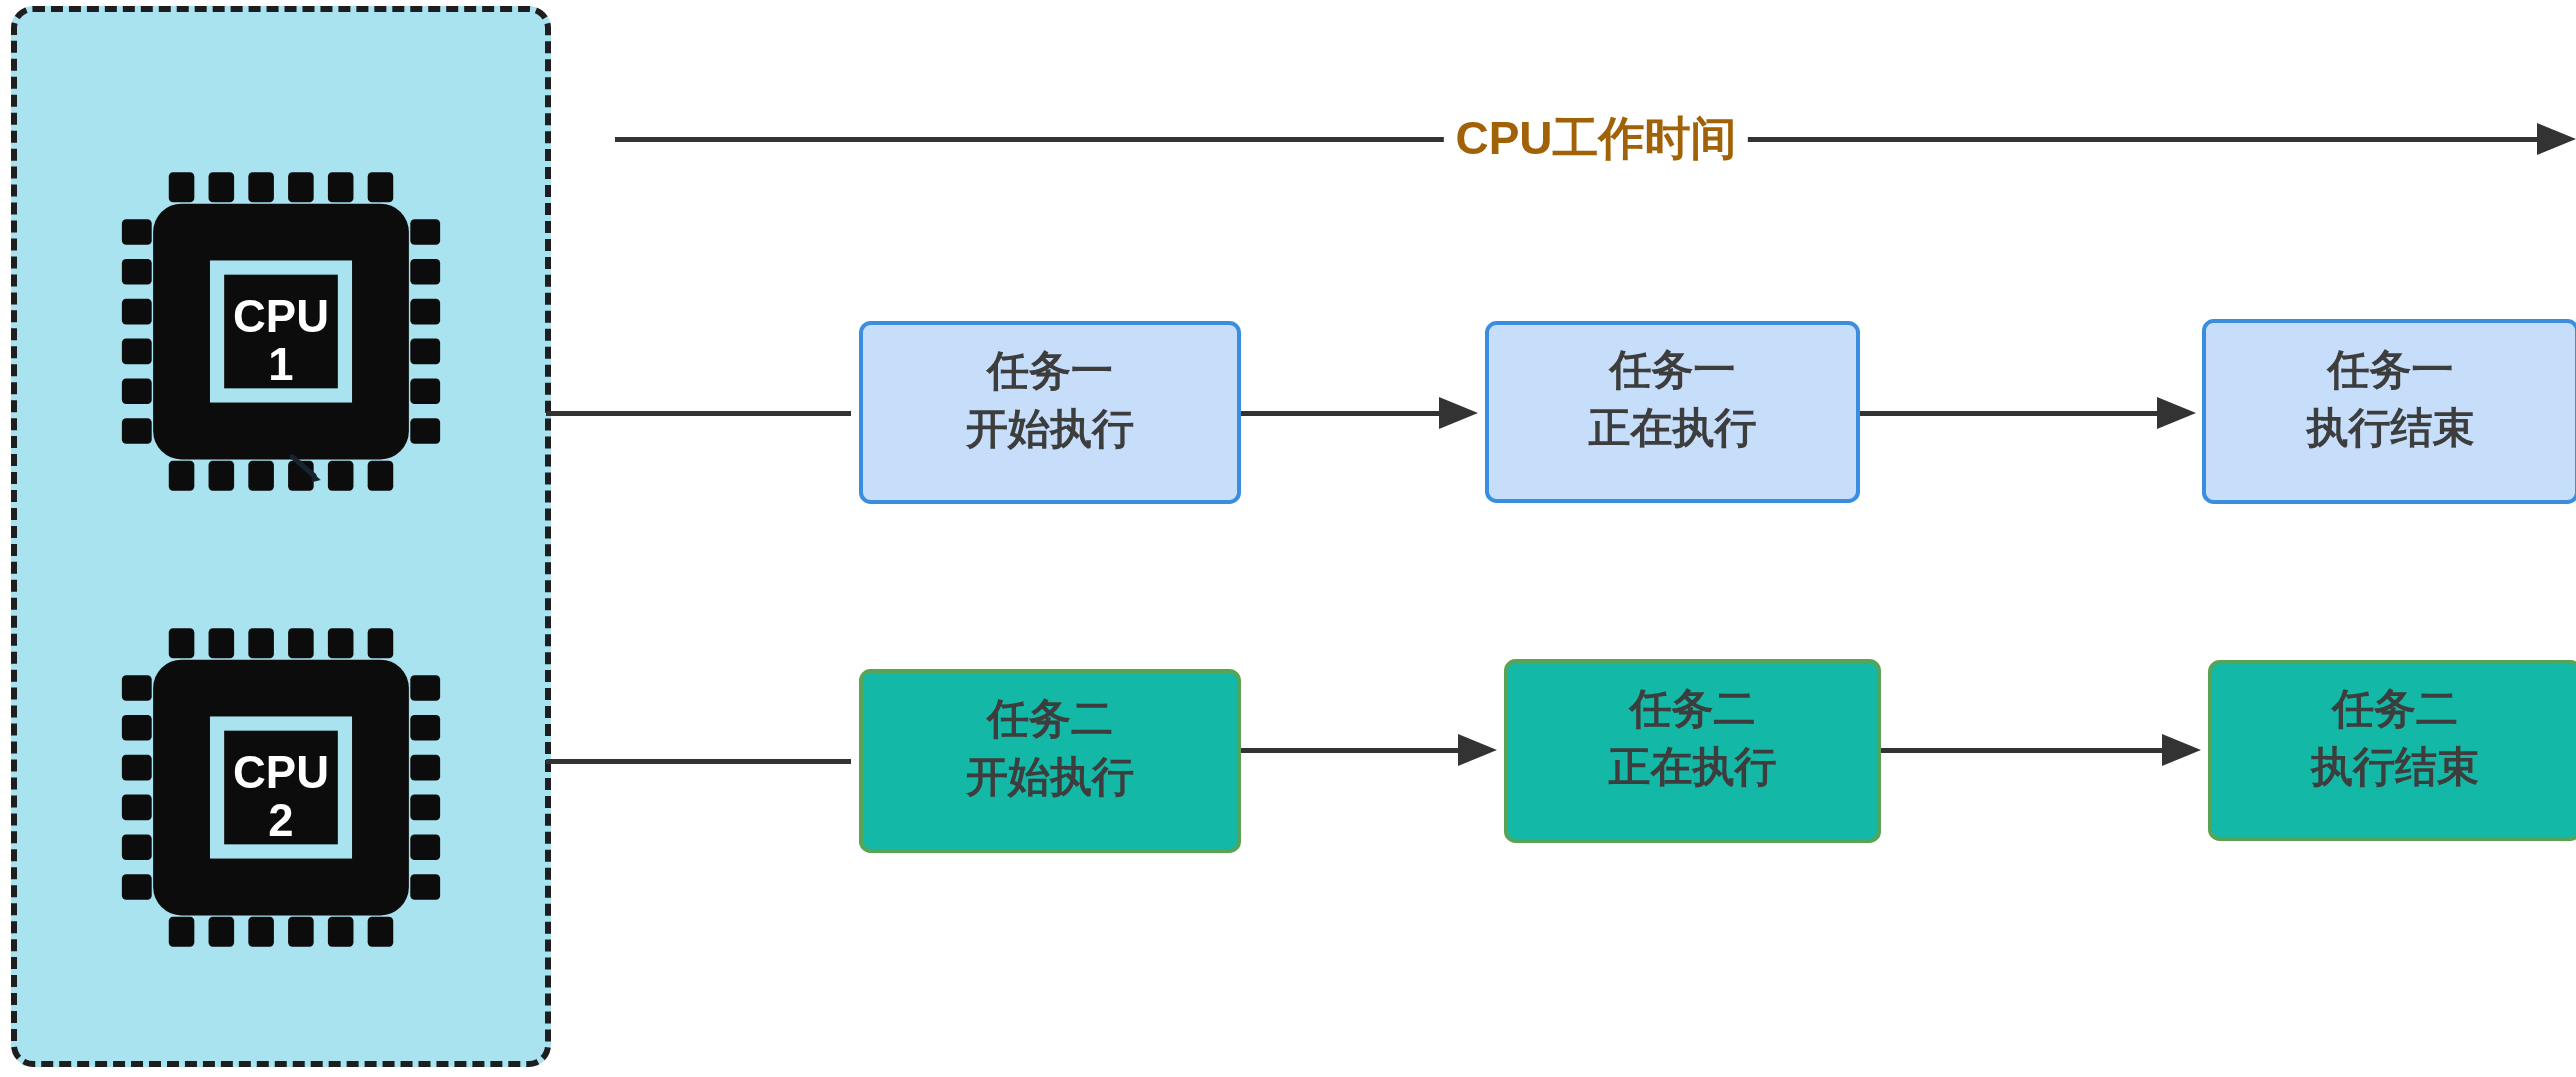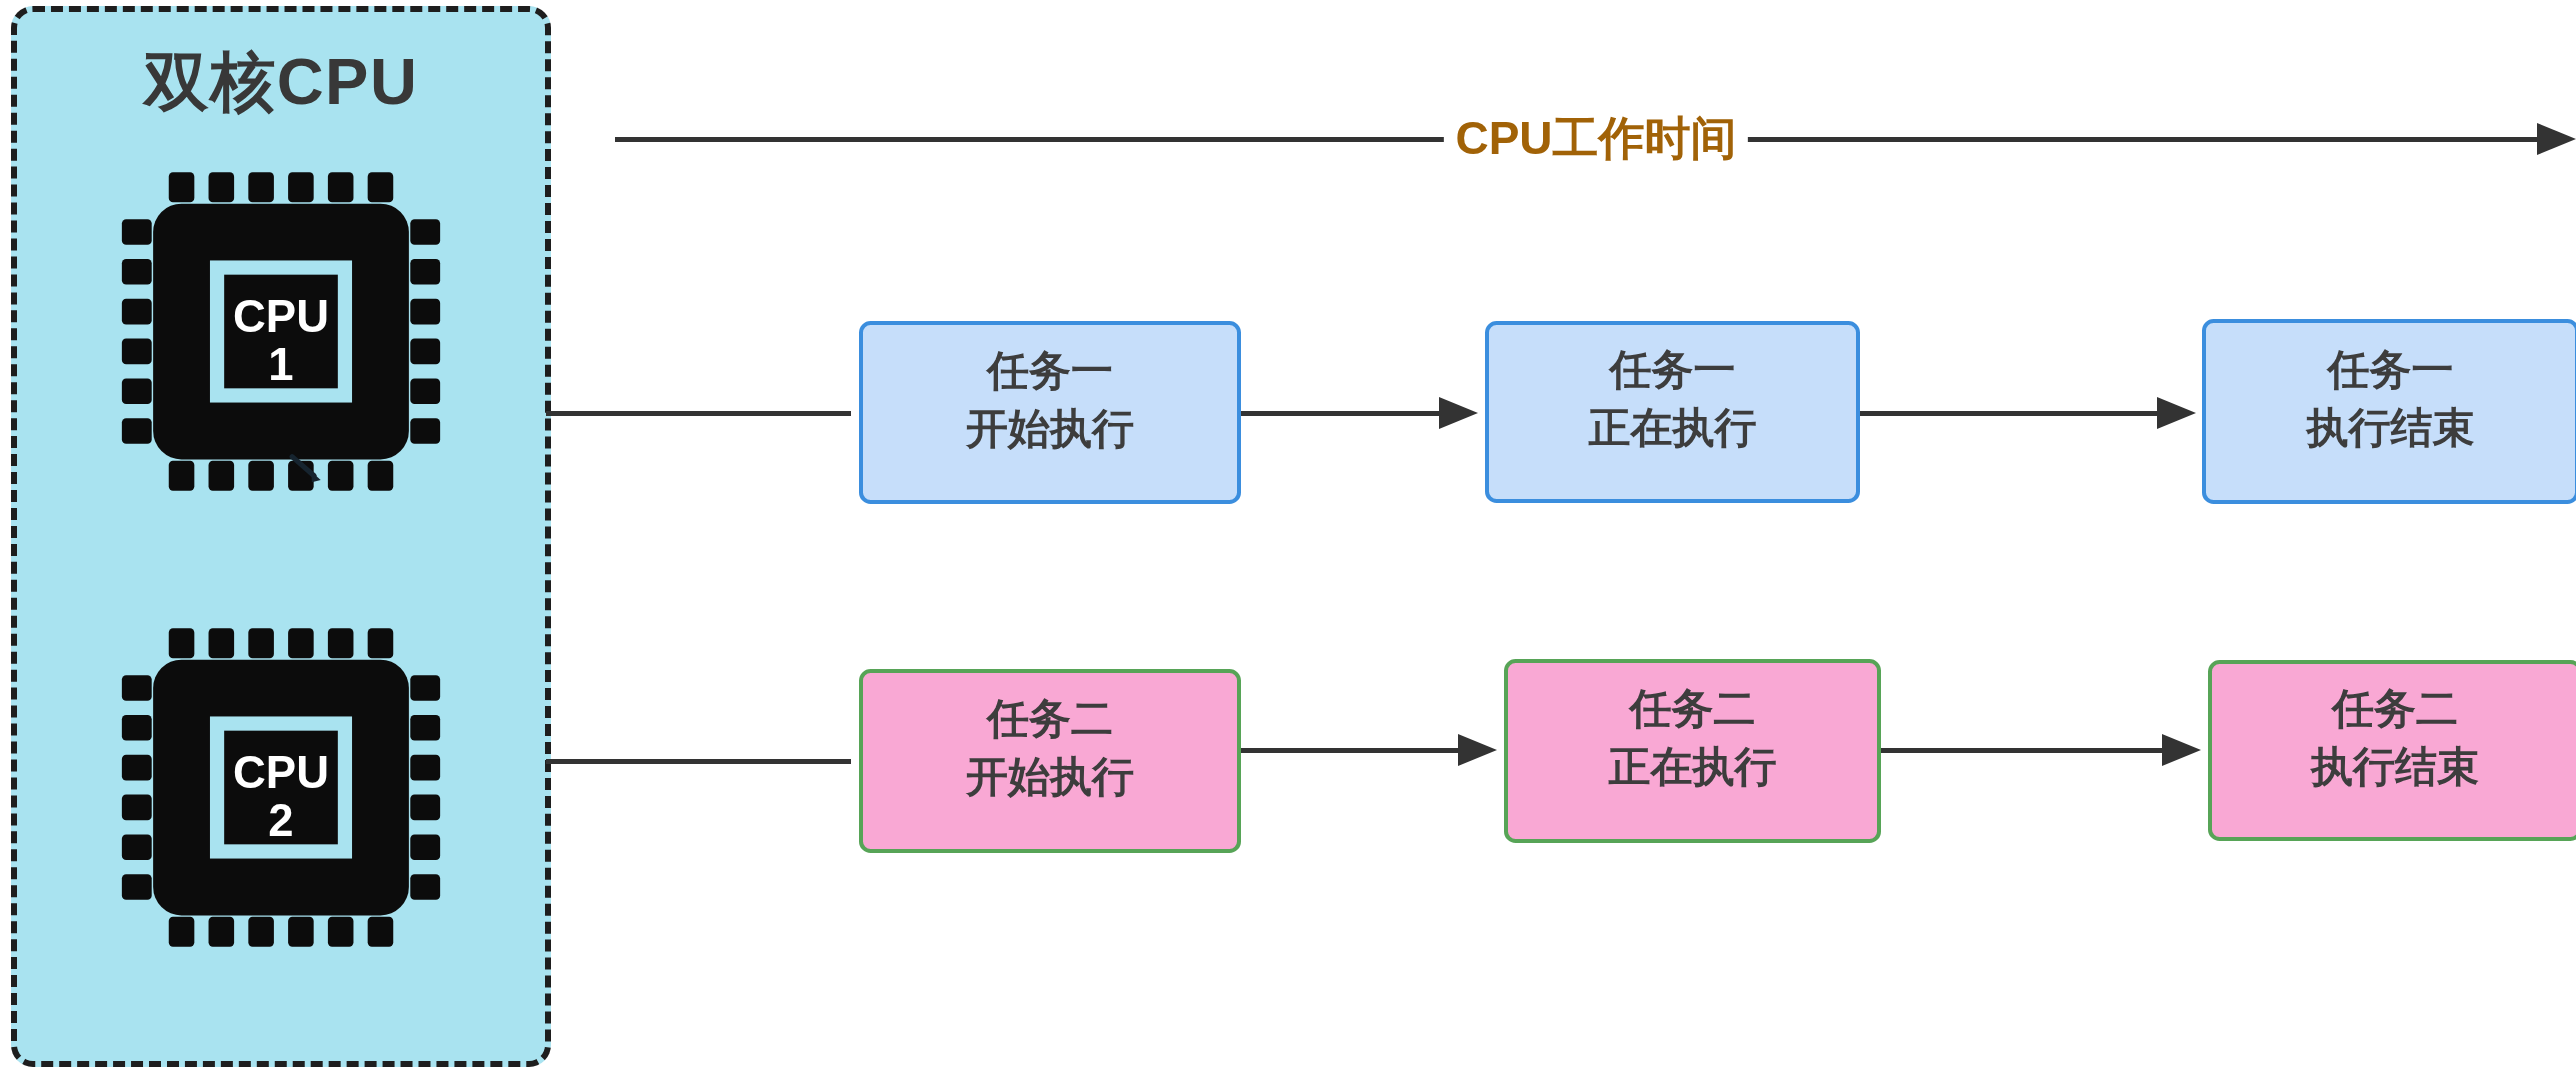--- a/index.html
+++ b/index.html
@@ -30,29 +30,28 @@
   .timeline-label{position:absolute;left:1596px;top:139px;transform:translate(-50%,-50%);
                   background:#ffffff;padding:0 11.6px;font-size:46px;font-weight:bold;
                   color:#a16207;white-space:nowrap;z-index:3;}
 
   
   .box{position:absolute;box-sizing:border-box;border-radius:11.6px;
        display:flex;flex-direction:column;align-items:center;justify-content:center;
        padding-bottom:26px;font-size:42px;font-weight:bold;line-height:58px;
        color:#3d3d3d;text-align:center;z-index:2;margin-left:8px;}
   .box.blue{background:#c6defa;border:4.4px solid #3b8ede;}
-  .box.green{background:#f9a8d4;border:4.4px solid #57a457;}
+  .box.green{background:#14b8a6;border:4.4px solid #57a457;}
 </style>
 </head>
 <body>
 
 <div class="canvas">
 
   <div class="panel">
-    <div class="panel-title">双核CPU</div>
 
     <div class="chip one">
       <svg viewBox="0 0 240 240">
         <g fill="#0c0c0c">
 
           <rect x="41" y="8" width="18" height="21" rx="3"></rect>
             <rect x="69" y="8" width="18" height="21" rx="3"></rect>
           <rect x="97" y="8" width="18" height="21" rx="3"></rect>
             <rect x="125" y="8" width="18" height="21" rx="3"></rect>
           <rect x="153" y="8" width="18" height="21" rx="3"></rect>

